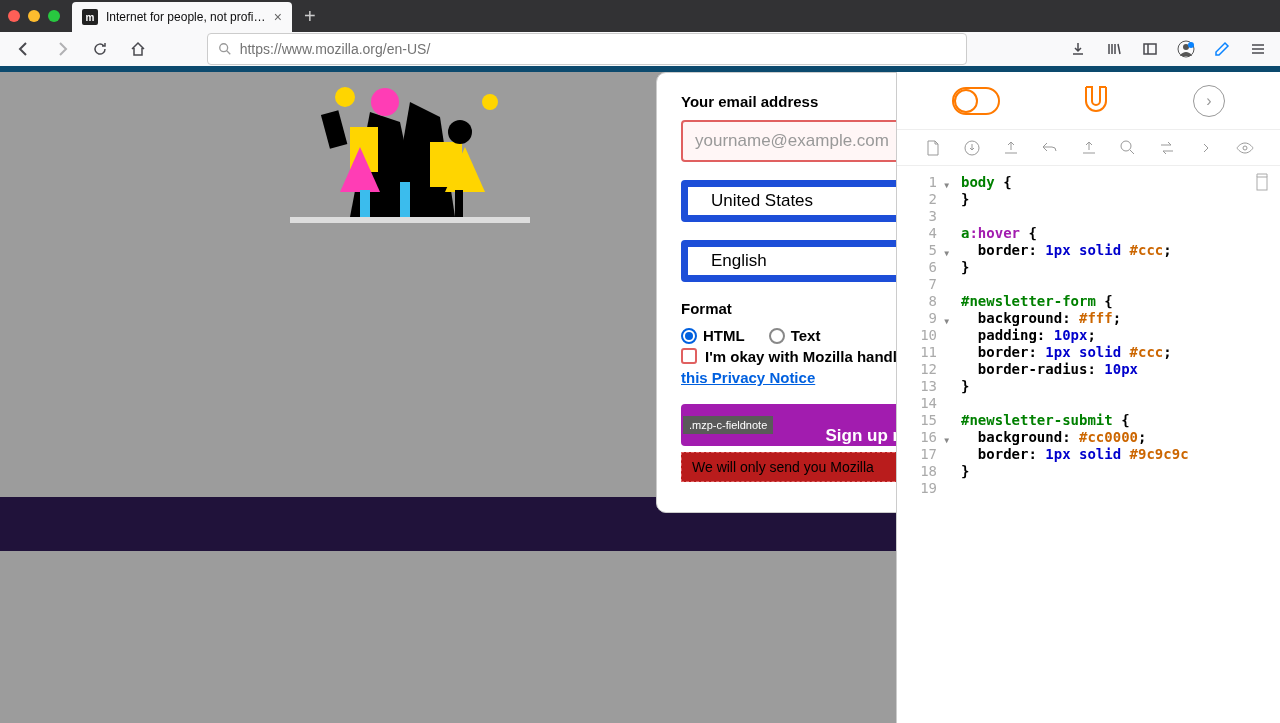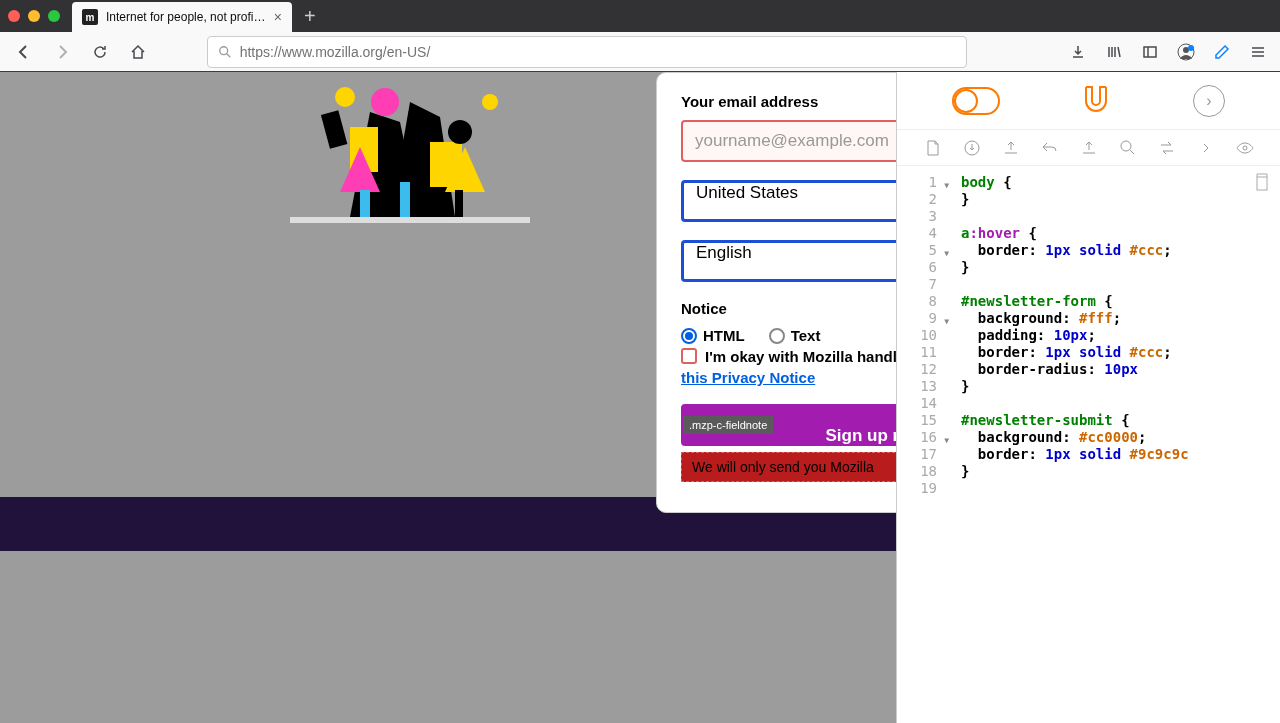--- a/index.html
+++ b/index.html
@@ -11,38 +11,38 @@
 .traffic-light { width: 12px; height: 12px; border-radius: 50%; }
 .red { background: #ff5f57; }
 .yellow { background: #febc2e; }
 .green { background: #28c840; }
 .tab { background: #f9f9fa; height: 30px; display: flex; align-items: center; padding: 0 10px; border-radius: 4px 4px 0 0; gap: 8px; max-width: 220px; margin-top: 2px; }
 .tab-favicon { width: 16px; height: 16px; background: #222; border-radius: 2px; display: flex; align-items: center; justify-content: center; color: #fff; font-size: 10px; font-weight: bold; }
 .tab-title { font-size: 12px; color: #0c0c0d; white-space: nowrap; overflow: hidden; text-overflow: ellipsis; flex: 1; }
 .tab-close { font-size: 14px; color: #666; cursor: pointer; }
 .new-tab { color: #ccc; font-size: 20px; margin-left: 12px; cursor: pointer; }
 
-.toolbar { background: #f9f9fa; height: 40px; display: flex; align-items: center; padding: 0 10px; gap: 10px; border-bottom: 1px solid #0c4a6e; }
+.toolbar { background: #f9f9fa; height: 40px; display: flex; align-items: center; padding: 0 10px; gap: 10px; border-bottom: 6px solid #0c4a6e; }
 .nav-btn { width: 28px; height: 28px; display: flex; align-items: center; justify-content: center; color: #4a4a4f; cursor: pointer; }
 .nav-btn.disabled { color: #b1b1b3; }
 .url-bar { flex: 1; max-width: 760px; margin: 0 auto; height: 32px; background: #fff; border: 1px solid #ccc; border-radius: 4px; display: flex; align-items: center; padding: 0 10px; gap: 8px; }
 .url-text { font-size: 14px; color: #737373; }
 .toolbar-right { display: flex; gap: 12px; margin-left: auto; align-items: center; }
 .toolbar-icon { width: 24px; height: 24px; display: flex; align-items: center; justify-content: center; color: #4a4a4f; cursor: pointer; }
 .pencil-icon { color: #0a84ff; }
 
 
 .page-area { position: relative; height: 479px; background: #9c9c9c; display: flex; }
 .content-left { flex: 0 0 896px; position: relative; }
 .illustration { position: absolute; left: 290px; top: 0; width: 240px; height: 155px; }
 .newsletter-panel { position: absolute; left: 656px; top: 0; width: 440px; background: #fff; border-radius: 10px; padding: 20px 24px 30px; border: 1px solid #ccc; z-index: 1; }
 .form-label { font-weight: 700; font-size: 15px; margin-bottom: 10px; }
 .email-input { width: 100%; height: 42px; border: 2px solid #e06060; border-radius: 4px; padding: 0 12px; font-size: 17px; color: #999; background: #fff6f6; margin-bottom: 18px; }
 .email-input::placeholder { color: #999; }
-.select-field { width: 100%; height: 42px; border: 3px solid #1d4ed8; border-radius: 4px; padding: 0 12px; font-size: 17px; margin-bottom: 18px; display: flex; align-items: flex-start; background: #fff; }
+.select-field { width: 100%; height: 42px; border: 7px solid #1d4ed8; border-radius: 4px; padding: 0 23px; font-size: 17px; margin-bottom: 18px; display: flex; align-items: center; background: #fff; }
 .format-row { display: flex; gap: 24px; margin-bottom: 4px; }
 .radio-opt { display: flex; align-items: center; gap: 6px; font-weight: 700; font-size: 15px; }
 .radio-circle { width: 16px; height: 16px; border: 2px solid #888; border-radius: 50%; display: flex; align-items: center; justify-content: center; }
 .radio-circle.checked { border-color: #0060df; }
 .radio-circle.checked::after { content: ""; width: 8px; height: 8px; background: #0060df; border-radius: 50%; }
 .checkbox-row { display: flex; gap: 8px; margin-bottom: 4px; font-weight: 700; font-size: 15px; }
 .checkbox-box { width: 16px; height: 16px; border: 2px solid #e06060; border-radius: 3px; flex-shrink: 0; }
 .privacy-link { color: #0060df; font-weight: 700; text-decoration: underline; font-size: 15px; display: inline-block; margin-bottom: 18px; }
 .signup-btn { width: 100%; height: 42px; background: #a21caf; color: #fff; font-weight: 700; font-size: 17px; border: none; border-radius: 4px; cursor: pointer; position: relative; display: flex; align-items: flex-end; justify-content: center; }
 .css-badge { position: absolute; left: 2px; top: 50%; transform: translateY(-50%); background: #5a5a5a; color: #fff; font-size: 11px; padding: 3px 6px; font-weight: normal; }
@@ -179,21 +179,21 @@
 
     <div class="newsletter-panel">
       <div class="form-label">Your email address</div>
       <input class="email-input" placeholder="yourname@example.com" style="">
       <div class="select-field">
           <span>United States</span>
         </div>
       <div class="select-field">
           <span>English</span>
         </div>
-      <div class="form-label">Notice</div>
+      <div class="form-label">Format</div>
       <div class="format-row">
         <label class="radio-opt">
             <span class="radio-circle checked"></span>
             <span>HTML</span>
           </label>
         <label class="radio-opt">
             <span class="radio-circle"></span>
             <span>Text</span>
           </label>
       </div>

